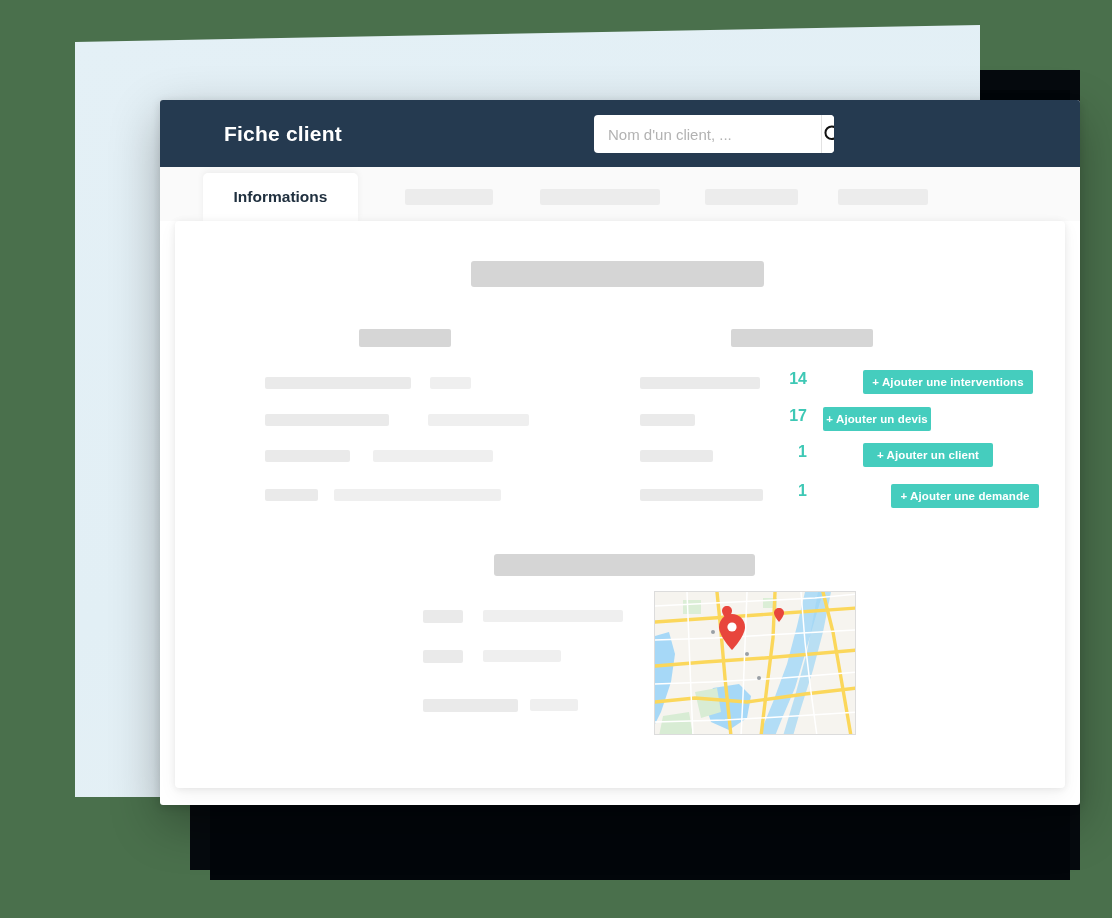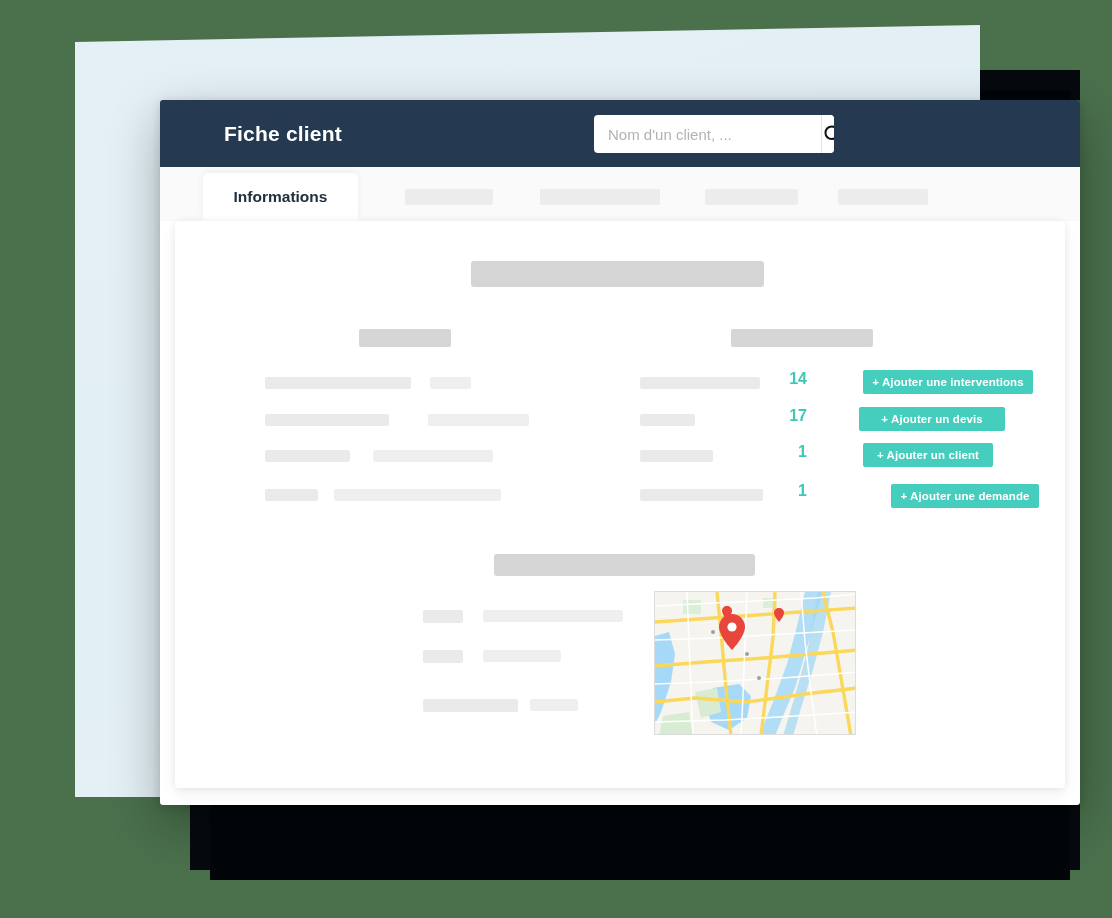--- a/index.html
+++ b/index.html
@@ -232,21 +232,21 @@
       <div class="ph light" style="left:159px; top:268px; width:167px; height:12px;"></div>
 
       <div class="ph dark" style="left:556px; top:108px; width:142px; height:18px;"></div>
 
       <div class="ph" style="left:465px; top:156px; width:120px; height:12px;"></div>
       <div class="metric-num" style="left:592px; top:149px;">14</div>
       <button class="btn-teal" style="left:688px; top:149px; width:170px;">+ Ajouter une interventions</button>
 
       <div class="ph" style="left:465px; top:193px; width:55px; height:12px;"></div>
       <div class="metric-num" style="left:592px; top:186px;">17</div>
-      <button class="btn-teal" style="left:684px; top:186px; width:146px;">+ Ajouter un devis</button>
+      <button class="btn-teal" style="left:648px; top:186px; width:108px;">+ Ajouter un devis</button>
 
       <div class="ph" style="left:465px; top:229px; width:73px; height:12px;"></div>
       <div class="metric-num" style="left:592px; top:222px;">1</div>
       <button class="btn-teal" style="left:688px; top:222px; width:130px;">+ Ajouter un client</button>
 
       <div class="ph" style="left:465px; top:268px; width:123px; height:12px;"></div>
       <div class="metric-num" style="left:592px; top:261px;">1</div>
       <button class="btn-teal" style="left:688px; top:263px; width:148px;margin-left:28px;">+ Ajouter une demande</button>
 
       <div class="title-bar" style="left:319px; top:333px; width:261px; height:22px;"></div>

